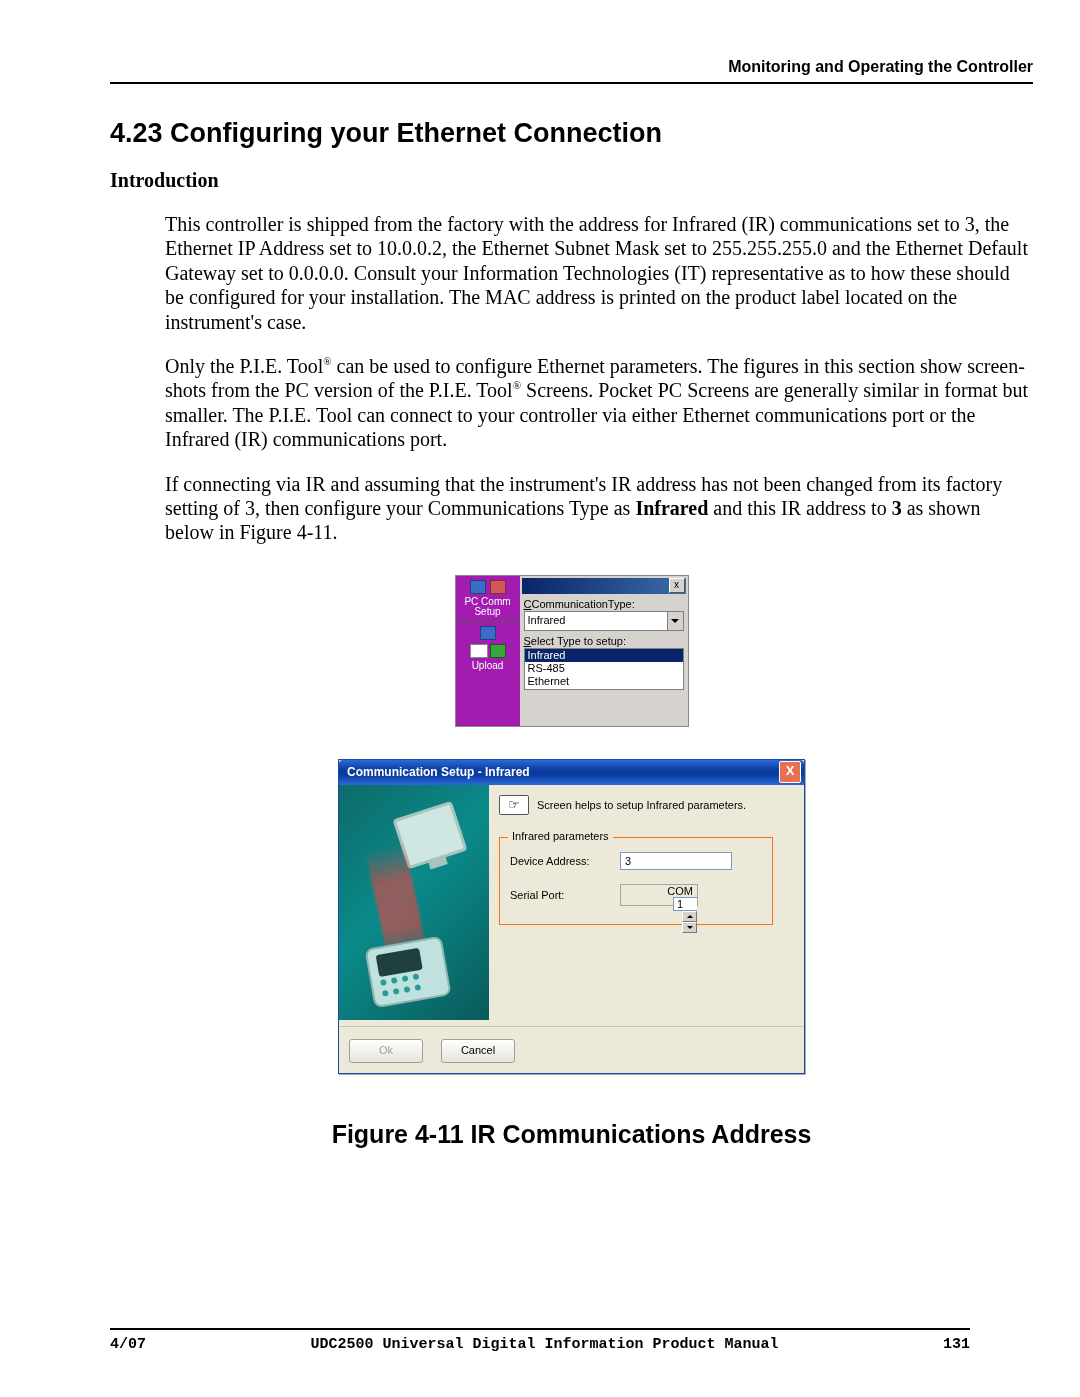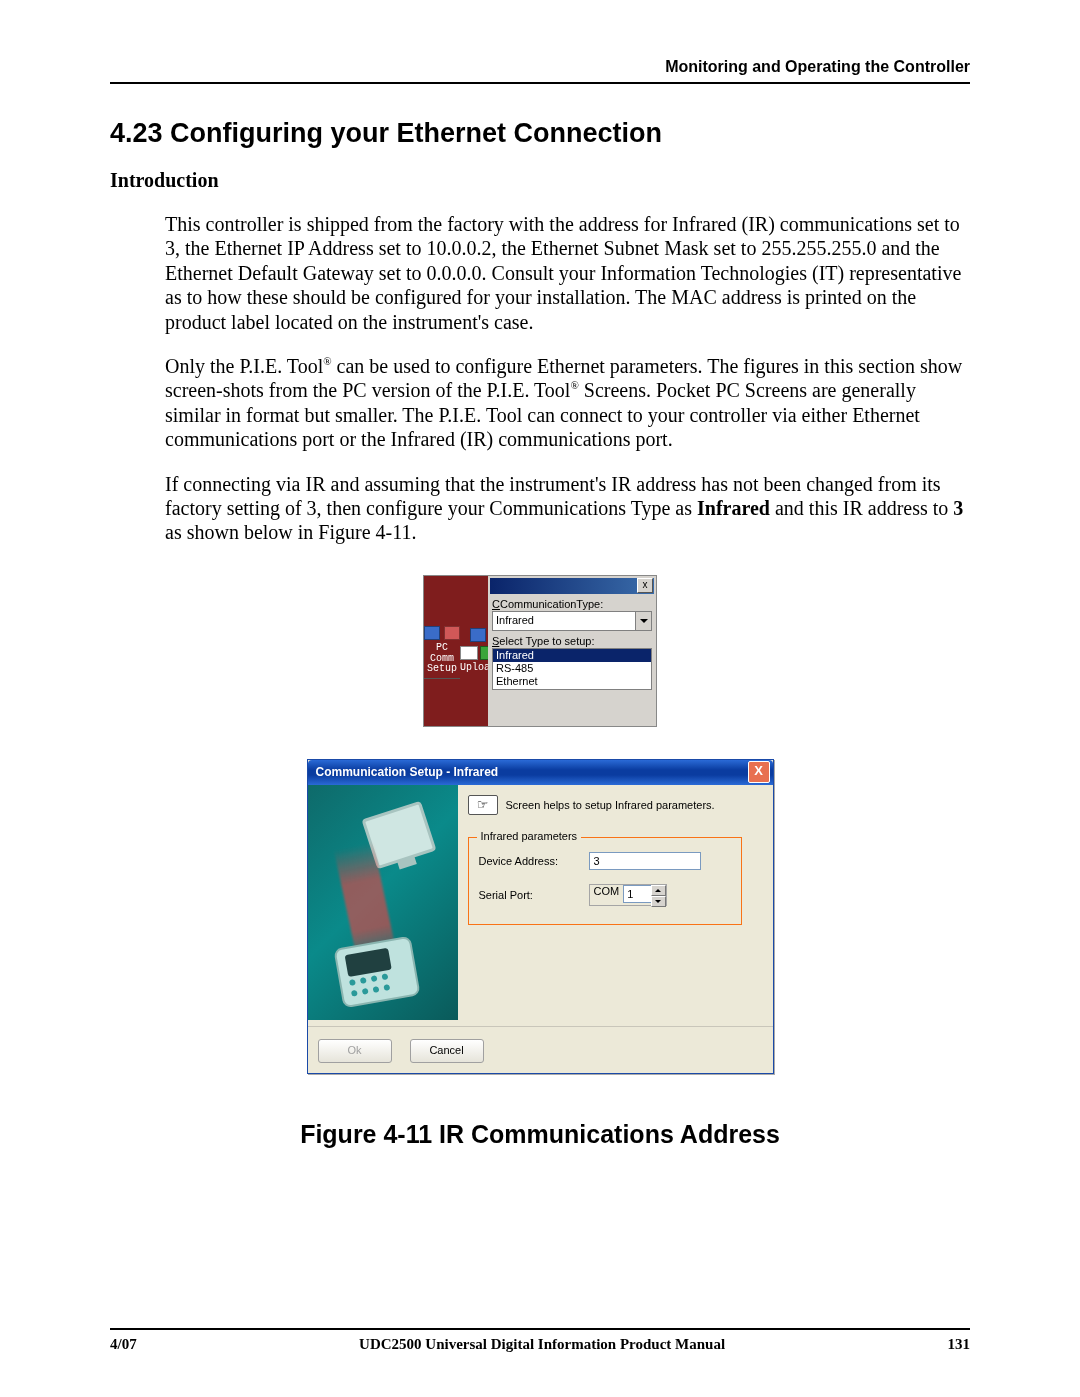--- a/index.html
+++ b/index.html
@@ -5,21 +5,21 @@
   body {
     margin: 0;
     padding: 0;
     background: #fff;
     font-family: "Times New Roman", Times, serif;
     width: 1080px;
     height: 1397px;
     box-sizing: border-box;
   }
   .page {
-    padding: 58px 110px 40px 110px;
+    padding: 58px 47px 40px 110px;
     box-sizing: border-box;
     height: 100%;
     position: relative;
   }
   .running-head {
     text-align: right;
     font-family: Arial, Helvetica, sans-serif;
     font-weight: bold;
     font-size: 16px;
     margin-bottom: 6px;
@@ -62,25 +62,24 @@
     width: 232px;
     height: 150px;
     border: 1px solid #888;
     background: #d6d3ce;
     display: flex;
     font-family: Tahoma, Arial, sans-serif;
     font-size: 11px;
   }
   .mini-left {
     width: 64px;
-    background: #7f1d1d;
-    display: flex;
-    flex-direction: row;
+    background: #a21caf;
+    display: flex;
+    flex-direction: column;
     align-items: center;
-    font-family: Liberation Mono, monospace;
   }
   .mini-cell {
     width: 100%;
     text-align: center;
     color: #fff;
     border-bottom: 1px solid #555;
     padding: 4px 0 3px 0;
     font-size: 10px;
     line-height: 1.05;
   }
@@ -212,22 +211,22 @@
     font-size: 11px;
   }
   .form-row { display: flex; align-items: center; margin-bottom: 14px; }
   .form-label { width: 110px; font-size: 11px; }
   .form-input {
     height: 18px; border: 1px solid #7a9ac0; background: #fff; padding: 0 4px;
     font-size: 11px; box-sizing: border-box;
   }
   .addr-input { width: 112px; }
   .com-field {
-    display: flex; align-items: flex-start; border: 1px solid #a5a5a5; height: 20px;
-    background: #ece9d8; width: 76px;
+    display: flex; align-items: flex-end; border: 1px solid #a5a5a5; height: 20px;
+    background: #ece9d8; width: 76px; flex-direction: column;
   }
   .com-prefix { padding: 0 4px; font-size: 11px; }
   .com-input {
     flex: 1; height: 18px; border: 1px solid #7a9ac0; border-right: none;
     background: #fff; padding: 0 3px; font-size: 11px; box-sizing: border-box;
     width: 24px;
   }
   .spinner { width: 15px; display: flex; flex-direction: column; }
   .spin-btn {
     height: 9px; background: #d6d3ce; border: 1px solid #fff;
@@ -244,21 +243,21 @@
     line-height: 20px;
   }
   .dlg-btn.disabled { color: #a0a0a0; }
   .figure-caption {
     font-family: Arial, Helvetica, sans-serif; font-weight: bold;
     font-size: 25px; text-align: center; margin-top: 14px;
   }
   .footer {
     position: absolute; bottom: 44px; left: 110px; right: 110px;
     border-top: 2px solid #000; padding-top: 6px;
-    font-family: Liberation Serif, serif; font-weight: bold; font-size: 15px;
+    font-family: Liberation Mono, monospace; font-weight: bold; font-size: 15px;
     display: flex; justify-content: space-between;
   }
 </style>
 </head>
 <body>
 
 <div class="page">
   <div class="running-head">Monitoring and Operating the Controller</div>
   <hr class="top-rule">
 

